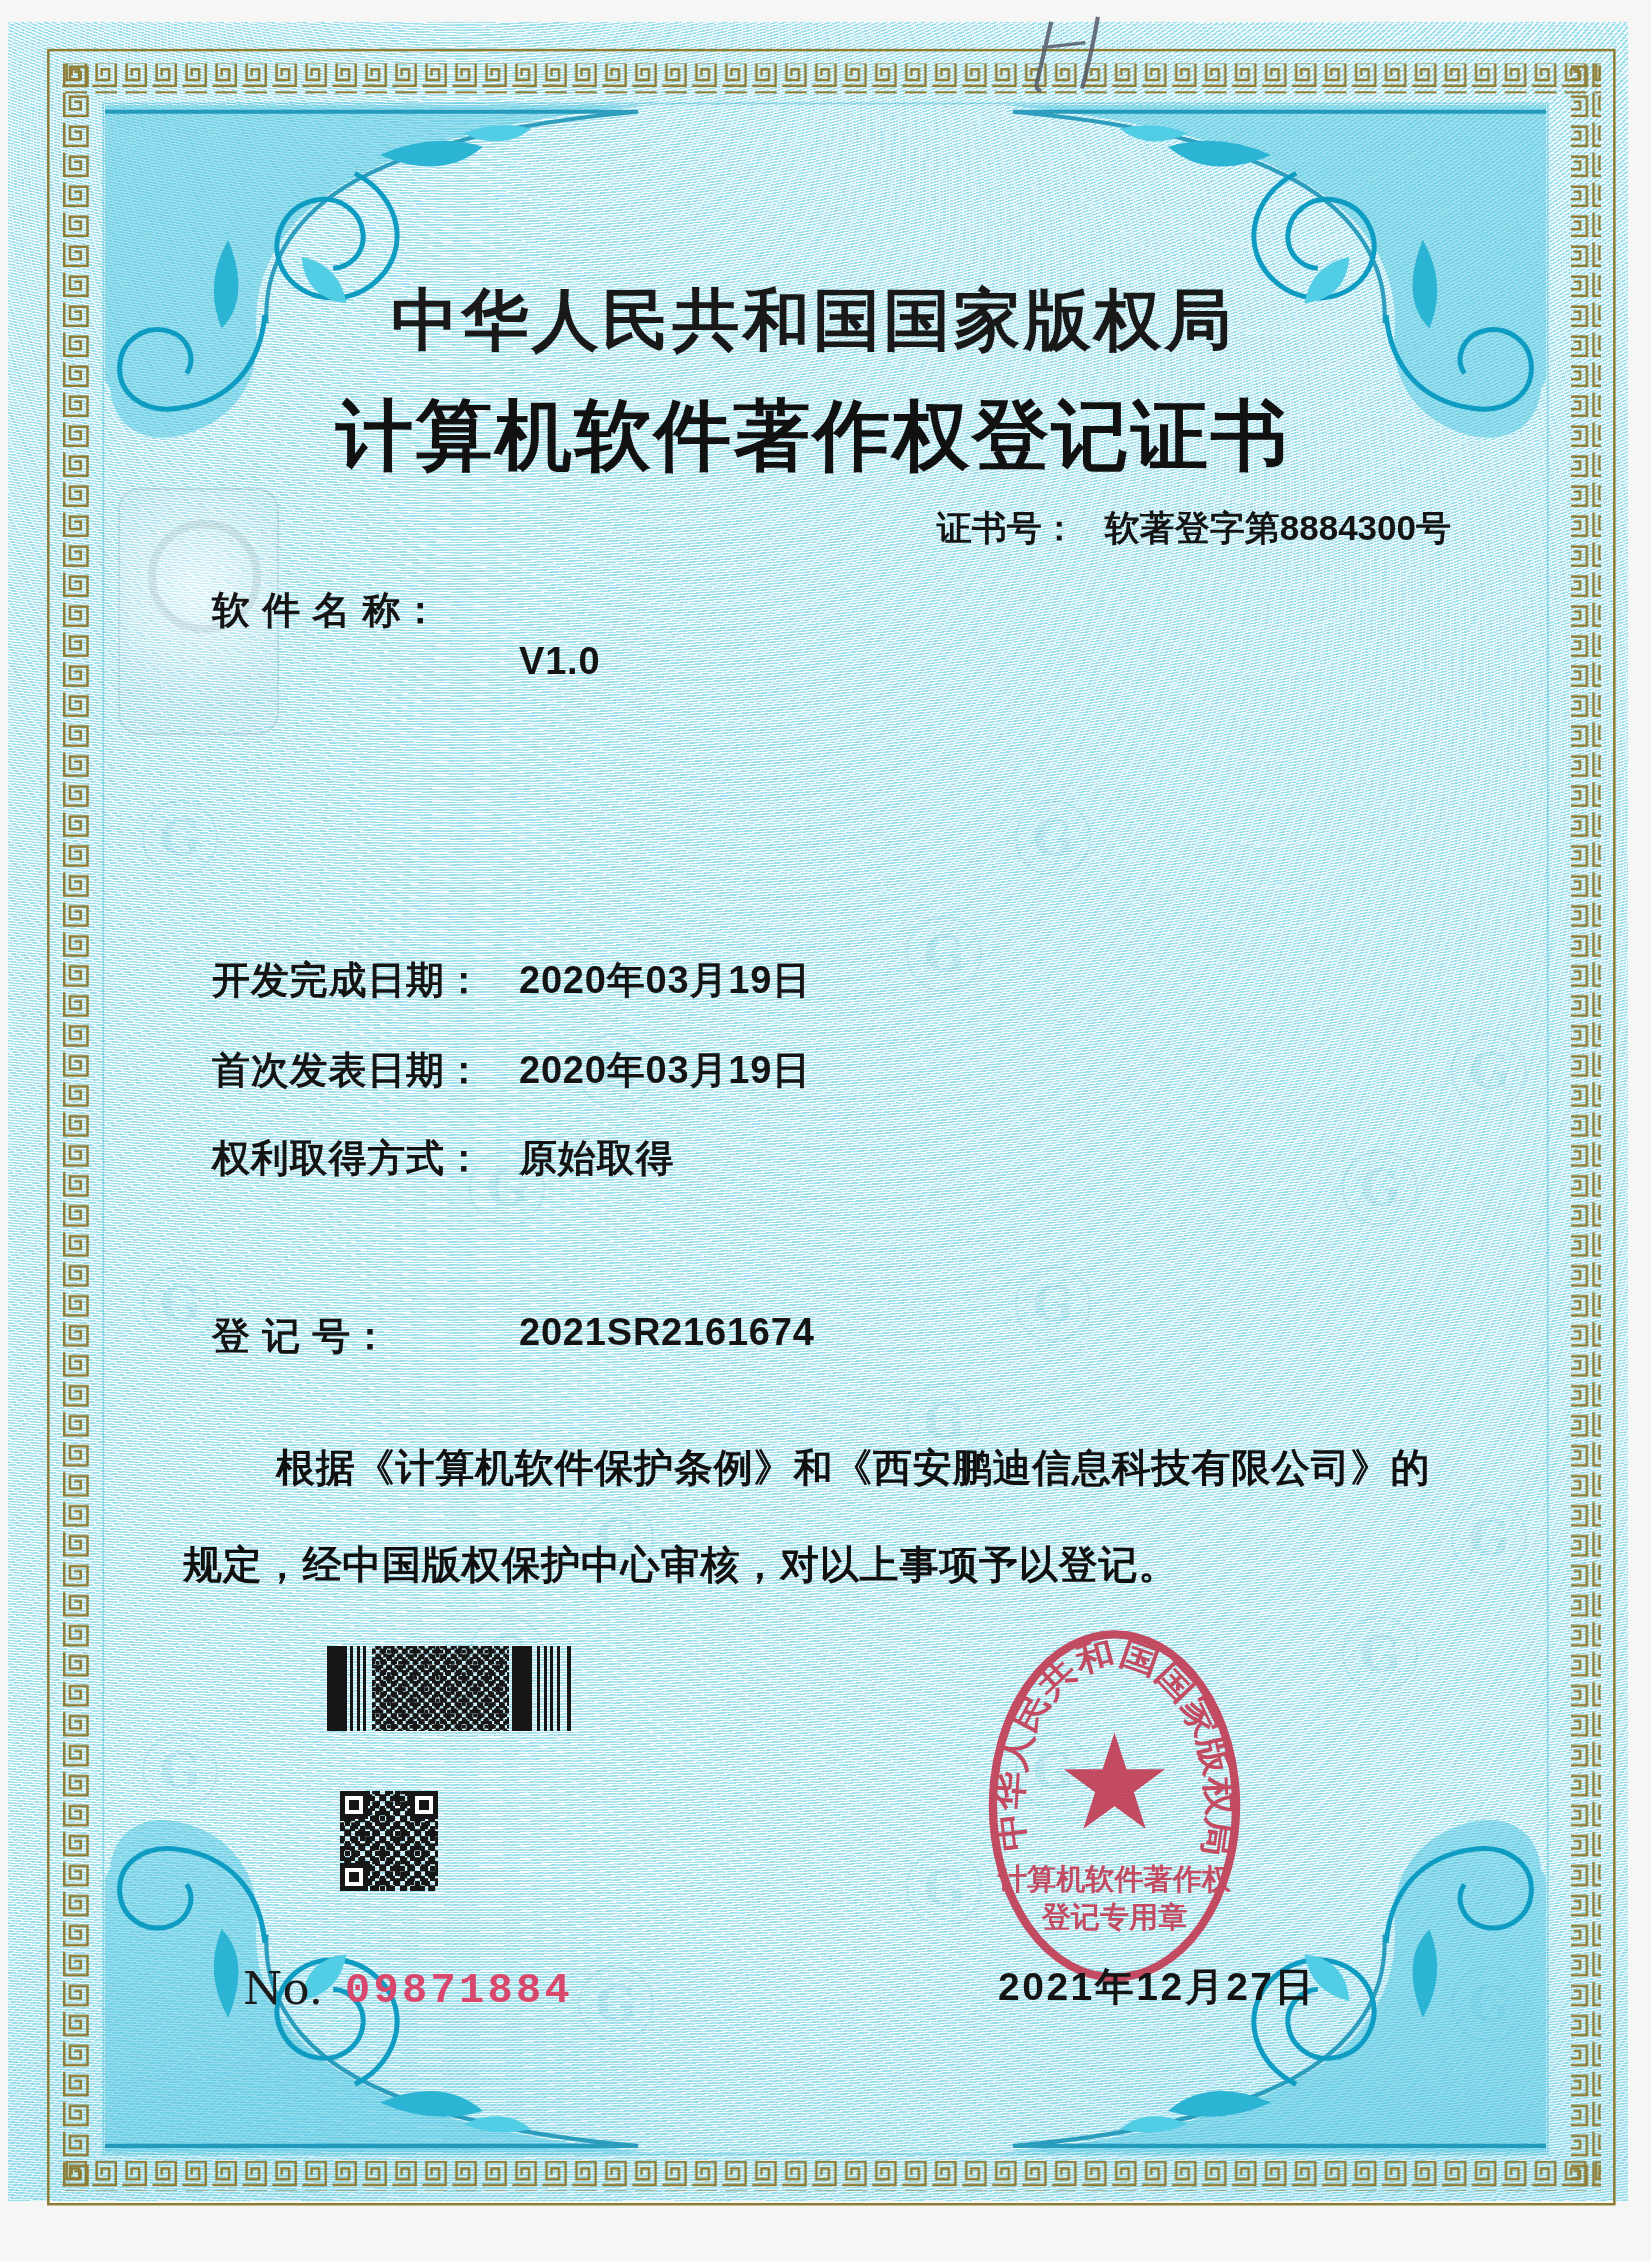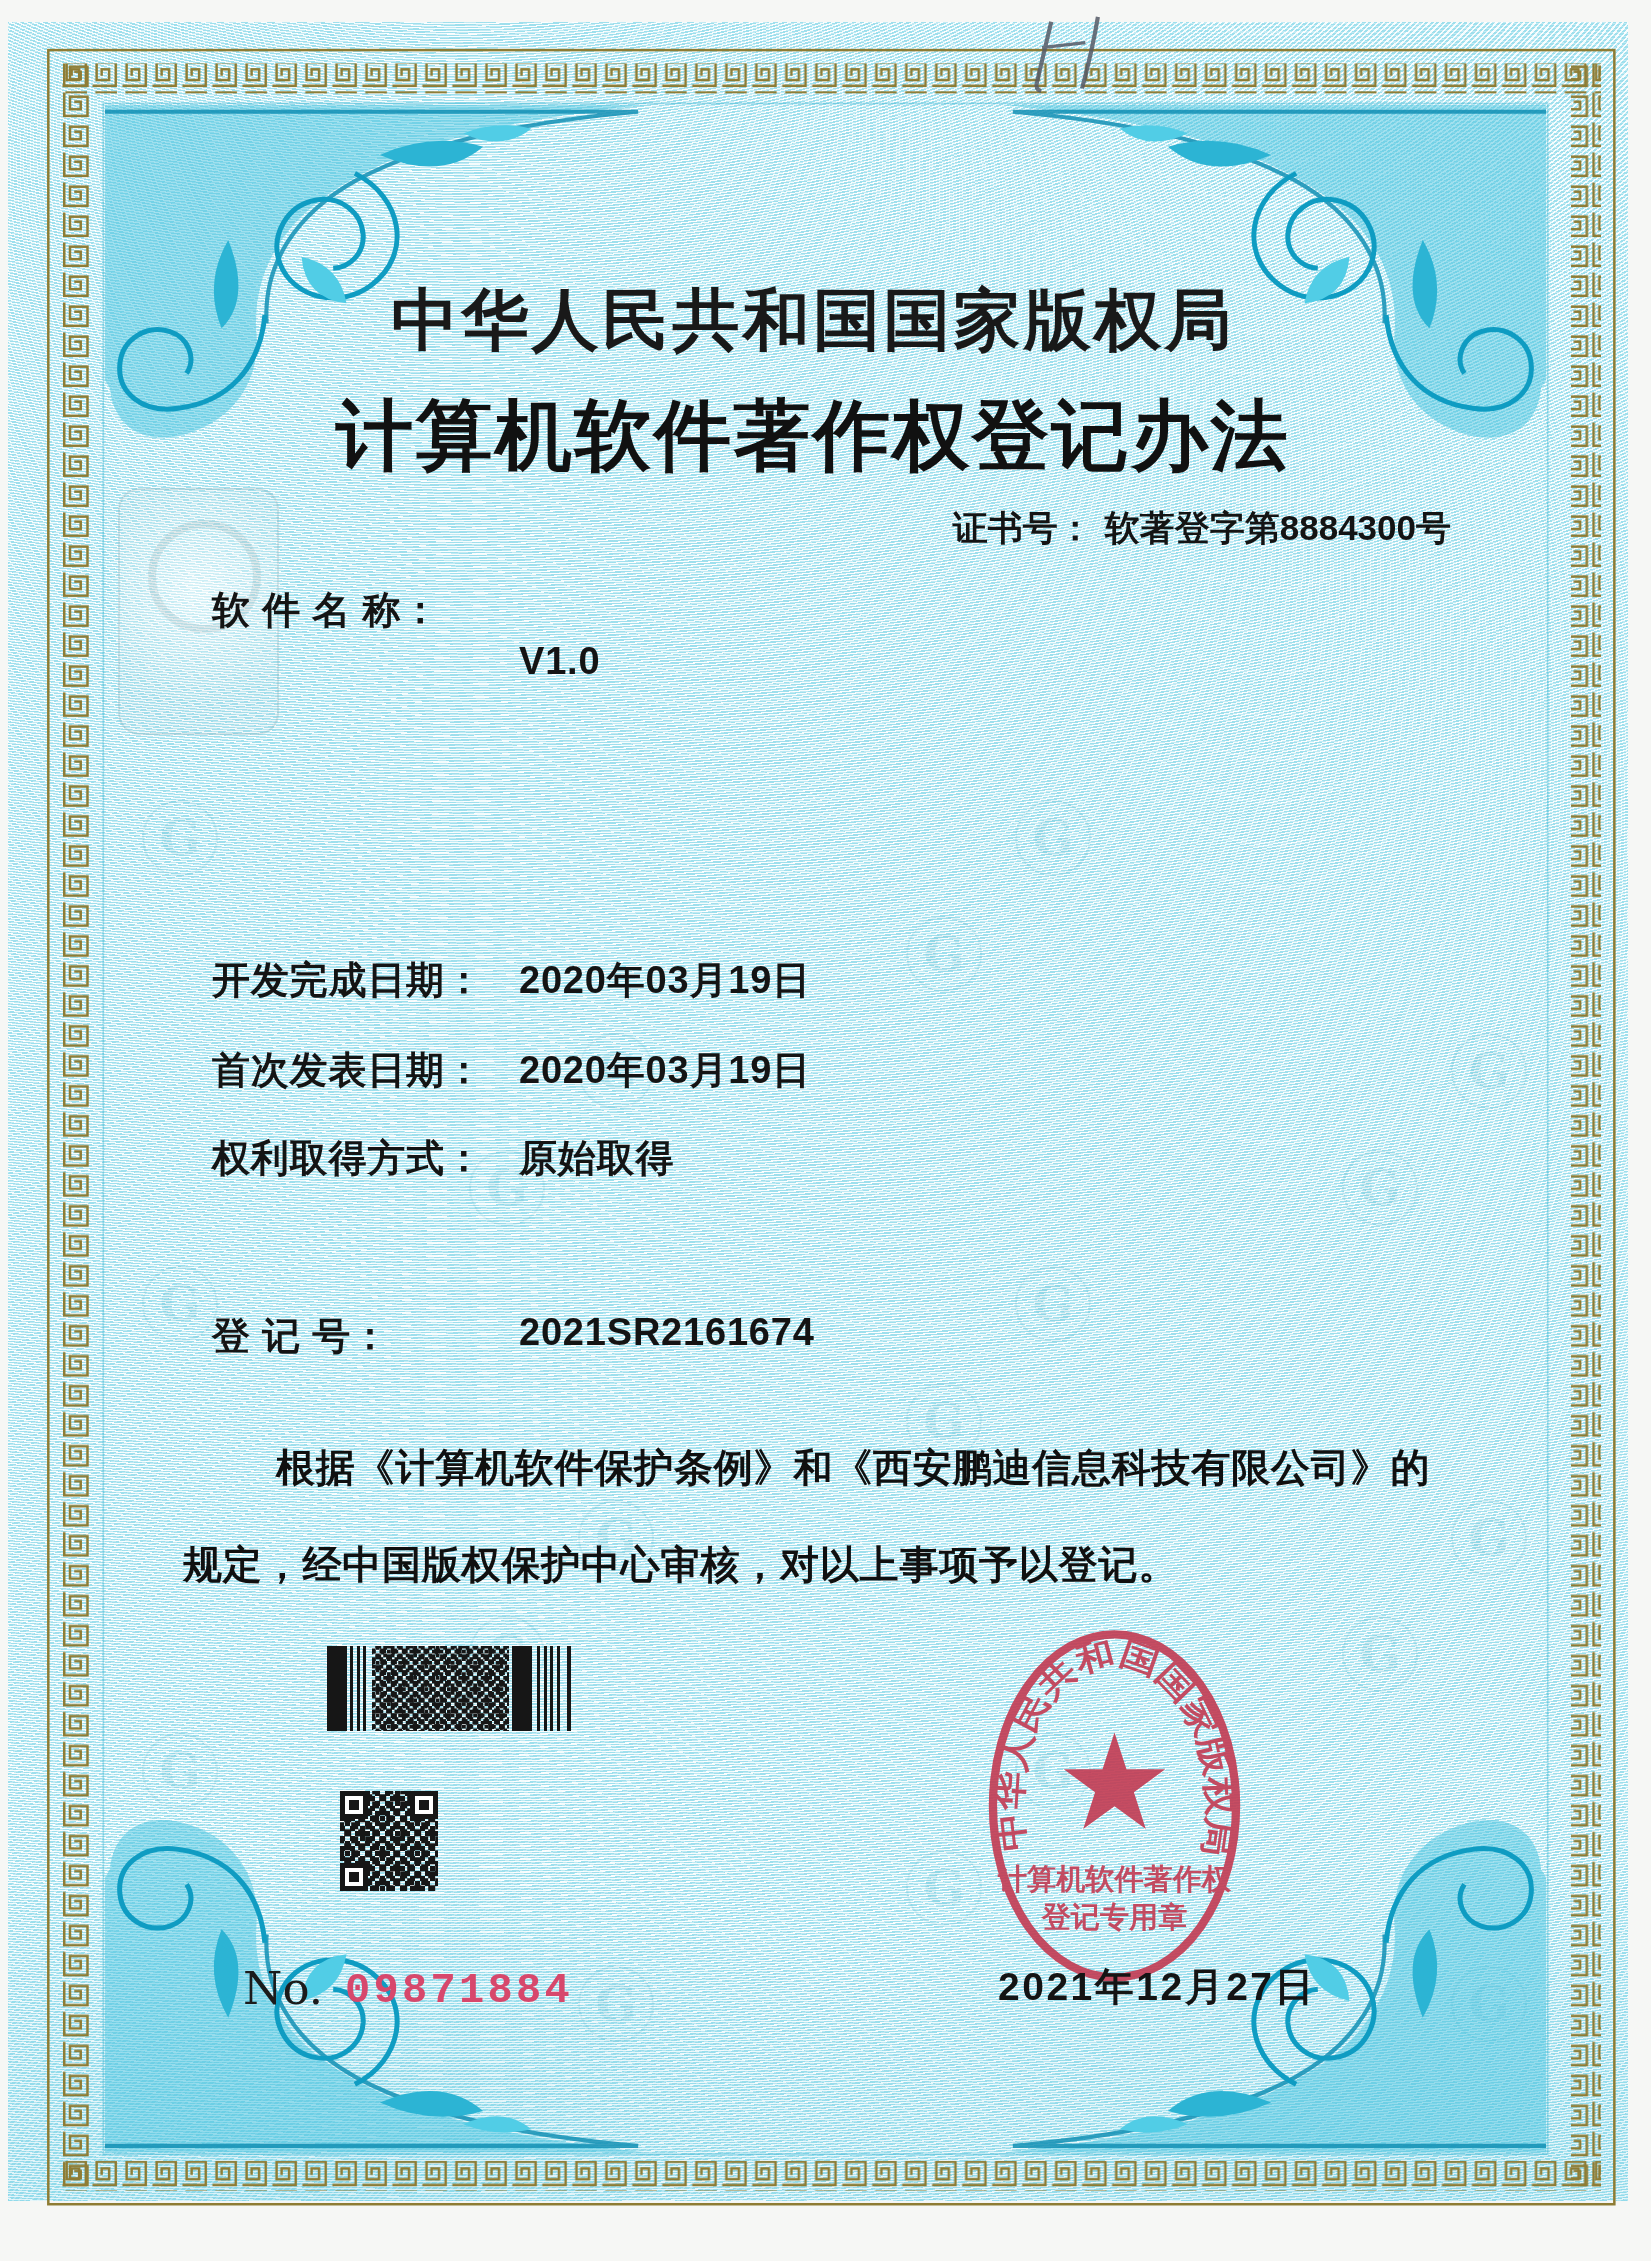--- a/index.html
+++ b/index.html
@@ -29,21 +29,21 @@
     border:2.5px solid rgba(125,155,162,.22);border-radius:21.7px;
     background:radial-gradient(circle at 50% 42%, rgba(255,255,255,.55), rgba(190,215,222,.12) 70%);}
   #emboss::after{content:"";position:absolute;left:28px;top:30px;width:97px;height:97px;
     border:8.3px solid rgba(125,155,162,.18);border-radius:50%;}
 
   
   .title1{position:absolute;left:108px;right:133px;top:275px;text-align:center;
     font-family:"DejaVu Serif",serif;font-weight:700;font-size:67px;letter-spacing:3.3px;color:#191919;}
   .title2{position:absolute;left:108px;right:133px;top:385px;text-align:center;
     font-family:"DejaVu Serif",serif;font-weight:900;font-size:77px;letter-spacing:2.5px;color:#111;}
-  .certno{position:absolute;top:505px;right:200px;display:flex;gap:12px;
+  .certno{position:absolute;top:505px;right:200px;display:flex;gap:28px;
     font-size:35px;font-weight:700;}
   .row{position:absolute;left:4px;width:100%;height:50px;text-align:center;}
   .flabel{position:absolute;left:208px;font-size:38px;font-weight:700;letter-spacing:0.8px;}
   .fvalue{position:absolute;left:515px;font-size:38px;font-weight:700;letter-spacing:0.8px;}
   .statement{position:absolute;left:183px;width:1350px;font-size:39px;font-weight:600;
     letter-spacing:0.8px;color:#101010;}
   .date{position:absolute;left:998px;top:1960px;font-size:39px;font-weight:700;letter-spacing:2.5px;}
 
   
   #serial{position:absolute;left:243px;top:1955px;margin-top:7px;}
@@ -138,21 +138,21 @@
     <use href="#orn" transform="translate(1856,2584) scale(-1,-1)"></use>
 
     <g stroke="#555a66" fill="none" opacity="0.85">
       <path d="M1262,26 L1245,98 q-3,9 5,11" stroke-width="5"></path>
       <path d="M1318,20 C1313,50 1306,80 1299,106" stroke-width="5"></path>
       <path d="M1251,57 L1303,51" stroke-width="4"></path>
     </g>
   </svg>
 
   <div class="title1">中华人民共和国国家版权局</div>
-  <div class="title2">计算机软件著作权登记办法</div>
+  <div class="title2">计算机软件著作权登记证书</div>
 
   <div class="certno">
     <span>证书号：</span>
     <span>软著登字第8884300号</span>
   </div>
 
   <div class="row" style="top:585px">
     <span class="flabel">软 件 名 称：</span>
   </div>
   <div class="row" style="top:640px">

